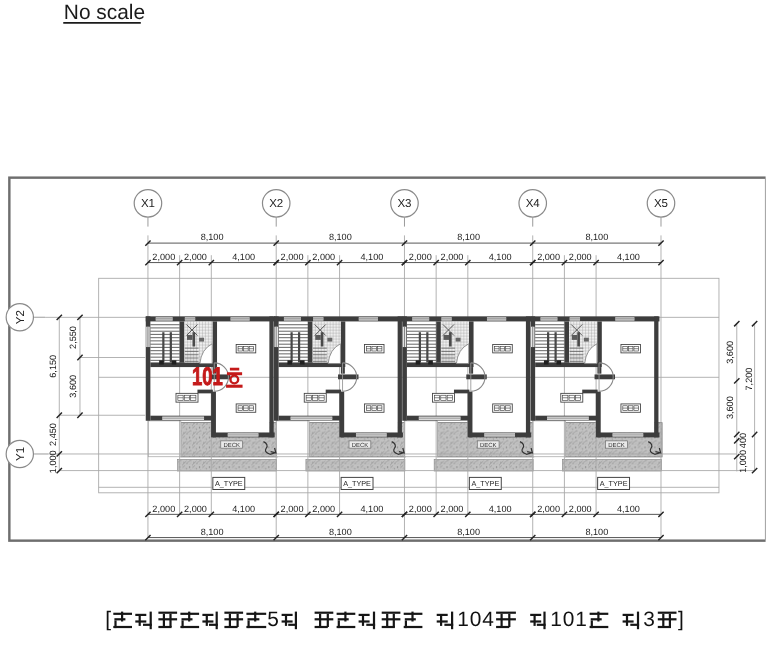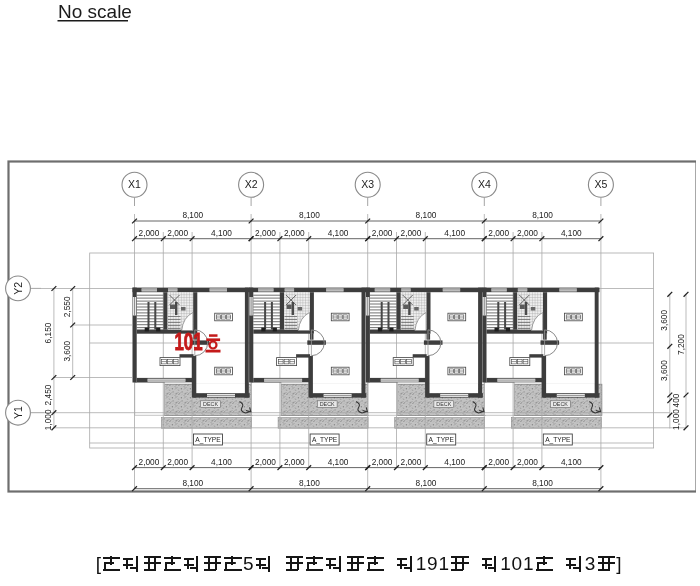--- a/index.html
+++ b/index.html
@@ -831,21 +831,21 @@
       <span class="cd">5</span>
       <span class="hg h2"></span>
       <span class="sp"></span>
       <span class="hg h3"></span>
       <span class="hg h1"></span>
       <span class="hg h2"></span>
       <span class="hg h3"></span>
       <span class="hg h1"></span>
       <span class="sp"></span>
       <span class="hg h2"></span>
-      <span class="cd">191</span>
+      <span class="cd">104</span>
       <span class="hg h3"></span>
       <span class="sp"></span>
       <span class="hg h2"></span>
       <span class="cd">101</span>
       <span class="hg h1"></span>
       <span class="sp"></span>
       <span class="hg h2"></span>
       <span class="cd">3</span>
       <span class="hg h3"></span>
       <span class="cb">]</span>

